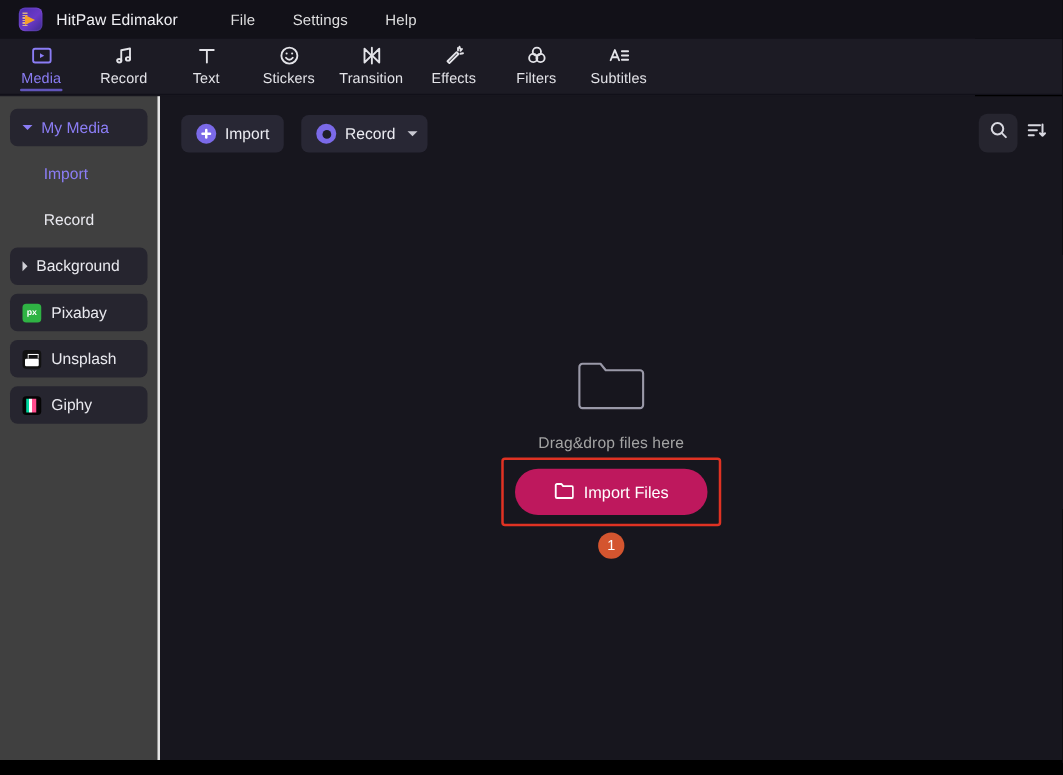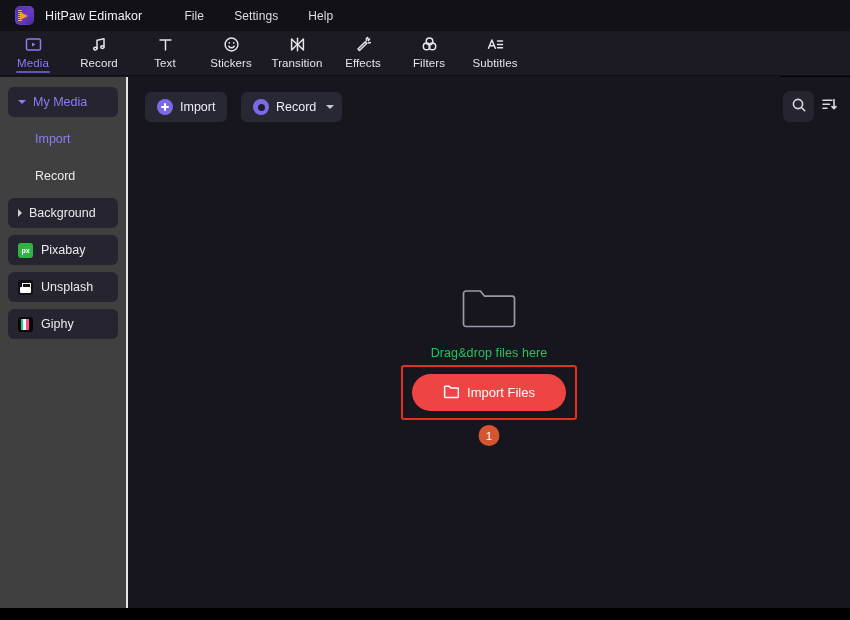--- a/index.html
+++ b/index.html
@@ -168,26 +168,26 @@
   .icon-btn svg { stroke:#d8d8e0; fill:none; stroke-width:1.6; stroke-linecap:round; stroke-linejoin:round; }
 
   
   .dropzone {
     position:absolute; left:0; top:54px; width:722px; height:477px;
     display:flex; flex-direction:column; align-items:center;
     padding-top:155px;
   }
   .folder-icon svg { stroke:#9a99a8; fill:none; stroke-width:1.7; stroke-linejoin:round; stroke-linecap:round; }
   .drop-text {
-    margin-top:14px; font-size:12.5px; color:#22c55e; letter-spacing:.1px;
+    margin-top:14px; font-size:12.5px; color:#a3a3a3; letter-spacing:.1px;
   }
   .import-wrap { position:relative; margin-top:14px; }
   .import-files {
     width:154px; height:37px; border-radius:19px;
-    background:#ef4444;
+    background:#be185d;
     display:flex; align-items:center; justify-content:center; gap:8px;
     font-size:13px; color:#ffffff; cursor:default;
   }
   .import-files svg { stroke:#fff; fill:none; stroke-width:1.5; stroke-linejoin:round; stroke-linecap:round; }
   .highlight {
     position:absolute; left:-11px; top:-9px; width:176px; height:55px;
     border:2px solid #e03223; border-radius:3px; pointer-events:none;
   }
   .badge {
     position:absolute; left:50%; transform:translateX(-50%);

